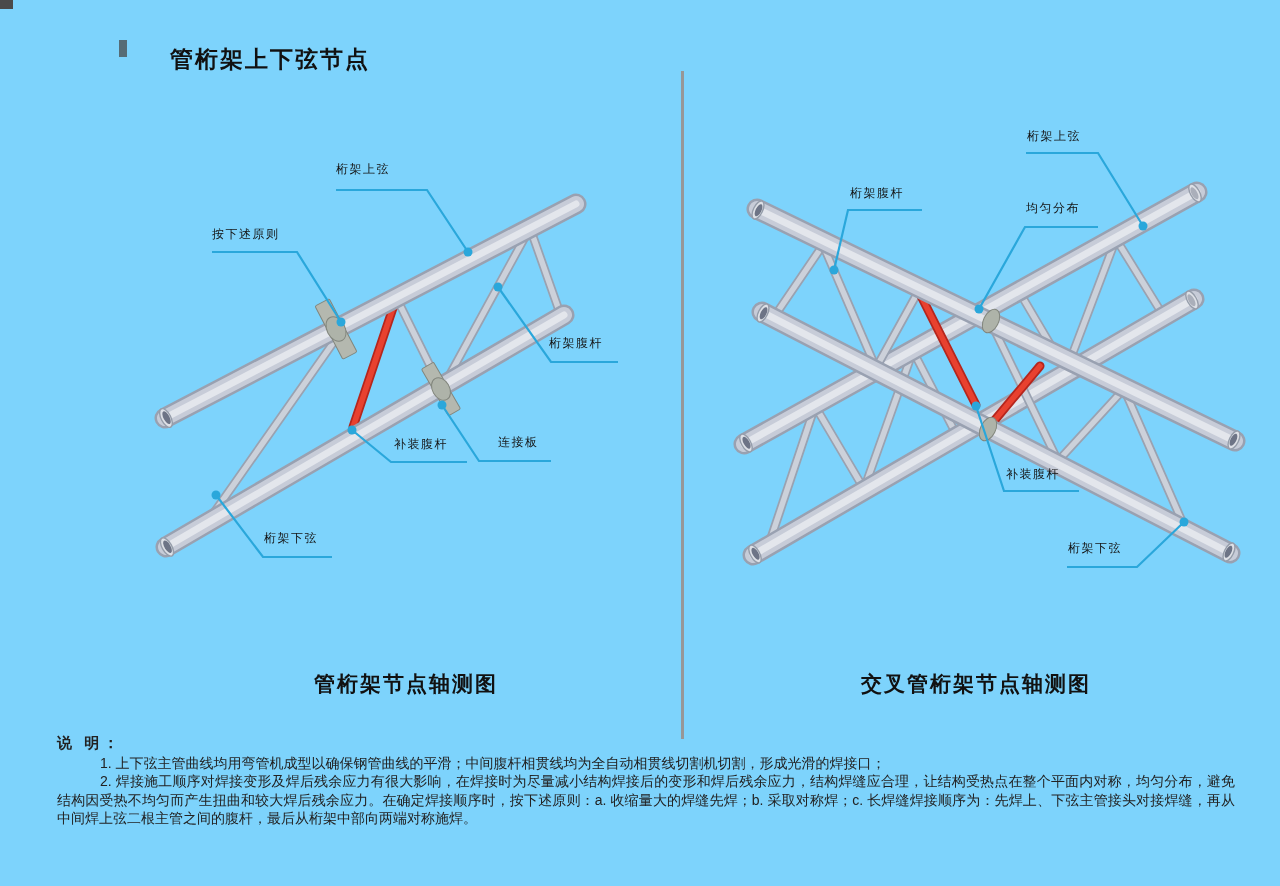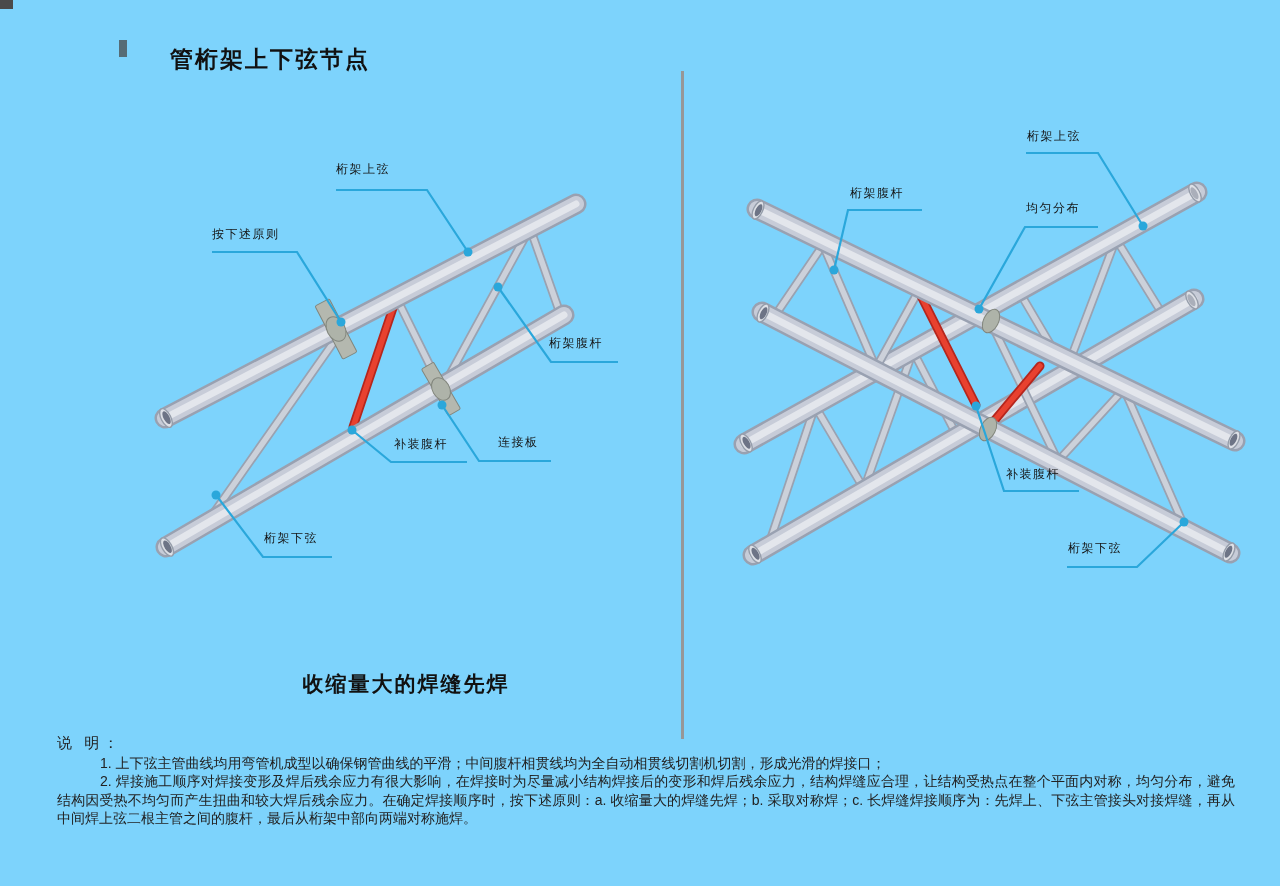--- a/index.html
+++ b/index.html
@@ -6,21 +6,21 @@
   .canvas{
     position:relative;width:1280px;height:886px;background:#7dd3fc;overflow:hidden;
     font-family:"Liberation Sans","DejaVu Sans",sans-serif;color:#1b1b1b;padding-left:11px;
   }
   .abs{position:absolute;}
   .page-title{font-size:23px;font-weight:bold;letter-spacing:2px;color:#111;}
   .diagram-caption{font-size:21px;font-weight:bold;letter-spacing:2px;text-align:center;color:#111;}
   .callout{font-size:12px;letter-spacing:1.5px;white-space:nowrap;color:#151515;}
   .divider{width:3px;background:#979797;}
   .notes{width:1178px;font-size:14px;line-height:18.5px;text-align:justify;color:#222;}
-  .notes-heading{font-size:15px;font-weight:normal;letter-spacing:4px;margin:0 0 1px 0;}
+  .notes-heading{font-size:15px;font-weight:bold;letter-spacing:4px;margin:0 0 1px 0;}
   .notes p{margin:0;text-indent:43px;}
   svg{position:absolute;left:0;top:0;}
   .tb{stroke-linecap:round;fill:none;}
   .c1{stroke:#99a1b1;stroke-width:21;}
   .c2{stroke:#c7ccd8;stroke-width:16;}
   .c3{stroke:#e3e6ec;stroke-width:7;}
   .wb1{stroke:#9aa2b1;stroke-width:9;}
   .wb2{stroke:#ccd1da;stroke-width:5.5;}
   .rd1{stroke:#b5261d;stroke-width:9;}
   .rd2{stroke:#e8412f;stroke-width:5.5;}
@@ -281,21 +281,22 @@
   <div class="abs callout" style="left:394px;top:436px;">补装腹杆</div>
   <div class="abs callout" style="left:498px;top:434px;">连接板</div>
   <div class="abs callout" style="left:264px;top:530px;">桁架下弦</div>
 
   <div class="abs callout" style="left:1027px;top:128px;">桁架上弦</div>
   <div class="abs callout" style="left:850px;top:185px;">桁架腹杆</div>
   <div class="abs callout" style="left:1026px;top:200px;">均匀分布</div>
   <div class="abs callout" style="left:1006px;top:466px;">补装腹杆</div>
   <div class="abs callout" style="left:1068px;top:540px;">桁架下弦</div>
 
-  <div class="abs diagram-caption" style="left:300px;top:670px;width:212px;">收缩量大的焊缝先焊</div>
+  <div class="abs diagram-caption" style="left:300px;top:670px;width:212px;">管桁架节点轴测图</div>
+  <div class="abs diagram-caption" style="left:855px;top:670px;width:242px;">交叉管桁架节点轴测图</div>
 
   <div class="abs notes" style="left:57px;top:734px;">
     <div class="notes-heading">说 明：</div>
     <p>1. 上下弦主管曲线均用弯管机成型以确保钢管曲线的平滑；中间腹杆相贯线均为全自动相贯线切割机切割，形成光滑的焊接口；</p>
     <p>2. 焊接施工顺序对焊接变形及焊后残余应力有很大影响，在焊接时为尽量减小结构焊接后的变形和焊后残余应力，结构焊缝应合理，让结构受热点在整个平面内对称，均匀分布，避免结构因受热不均匀而产生扭曲和较大焊后残余应力。在确定焊接顺序时，按下述原则：a. 收缩量大的焊缝先焊；b. 采取对称焊；c. 长焊缝焊接顺序为：先焊上、下弦主管接头对接焊缝，再从中间焊上弦二根主管之间的腹杆，最后从桁架中部向两端对称施焊。</p>
   </div>
 
 </div>
 
 </body></html>

